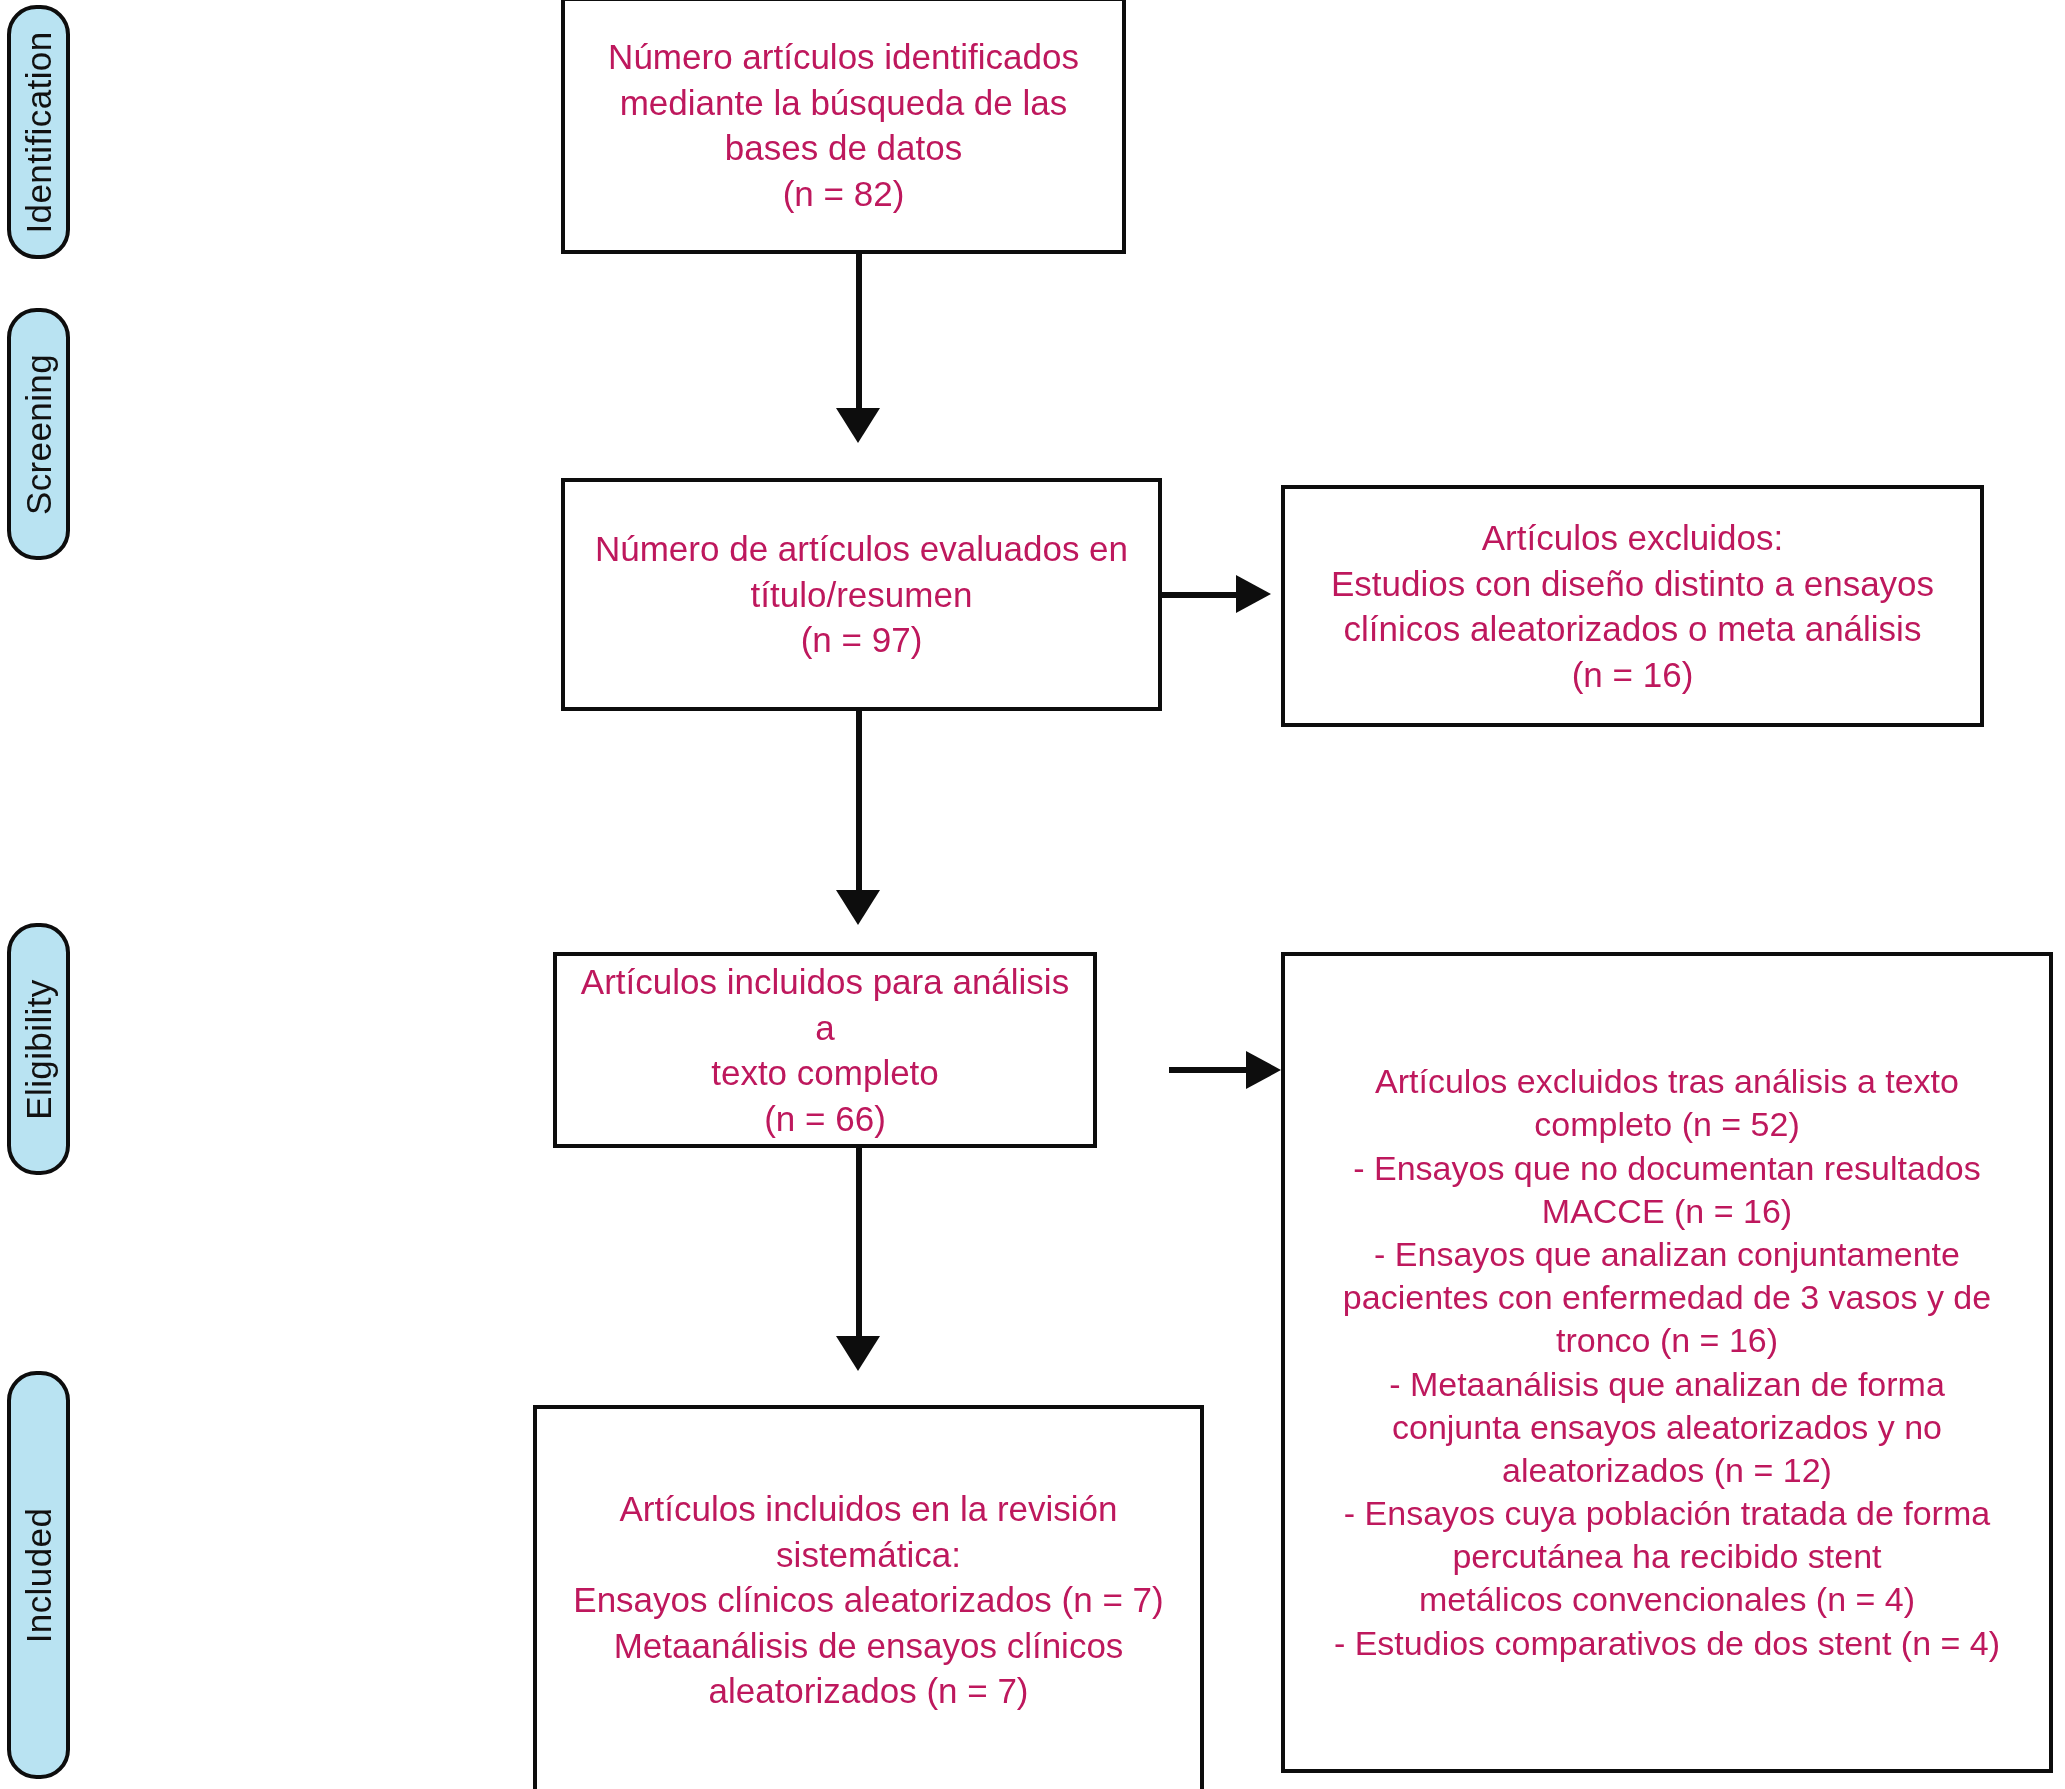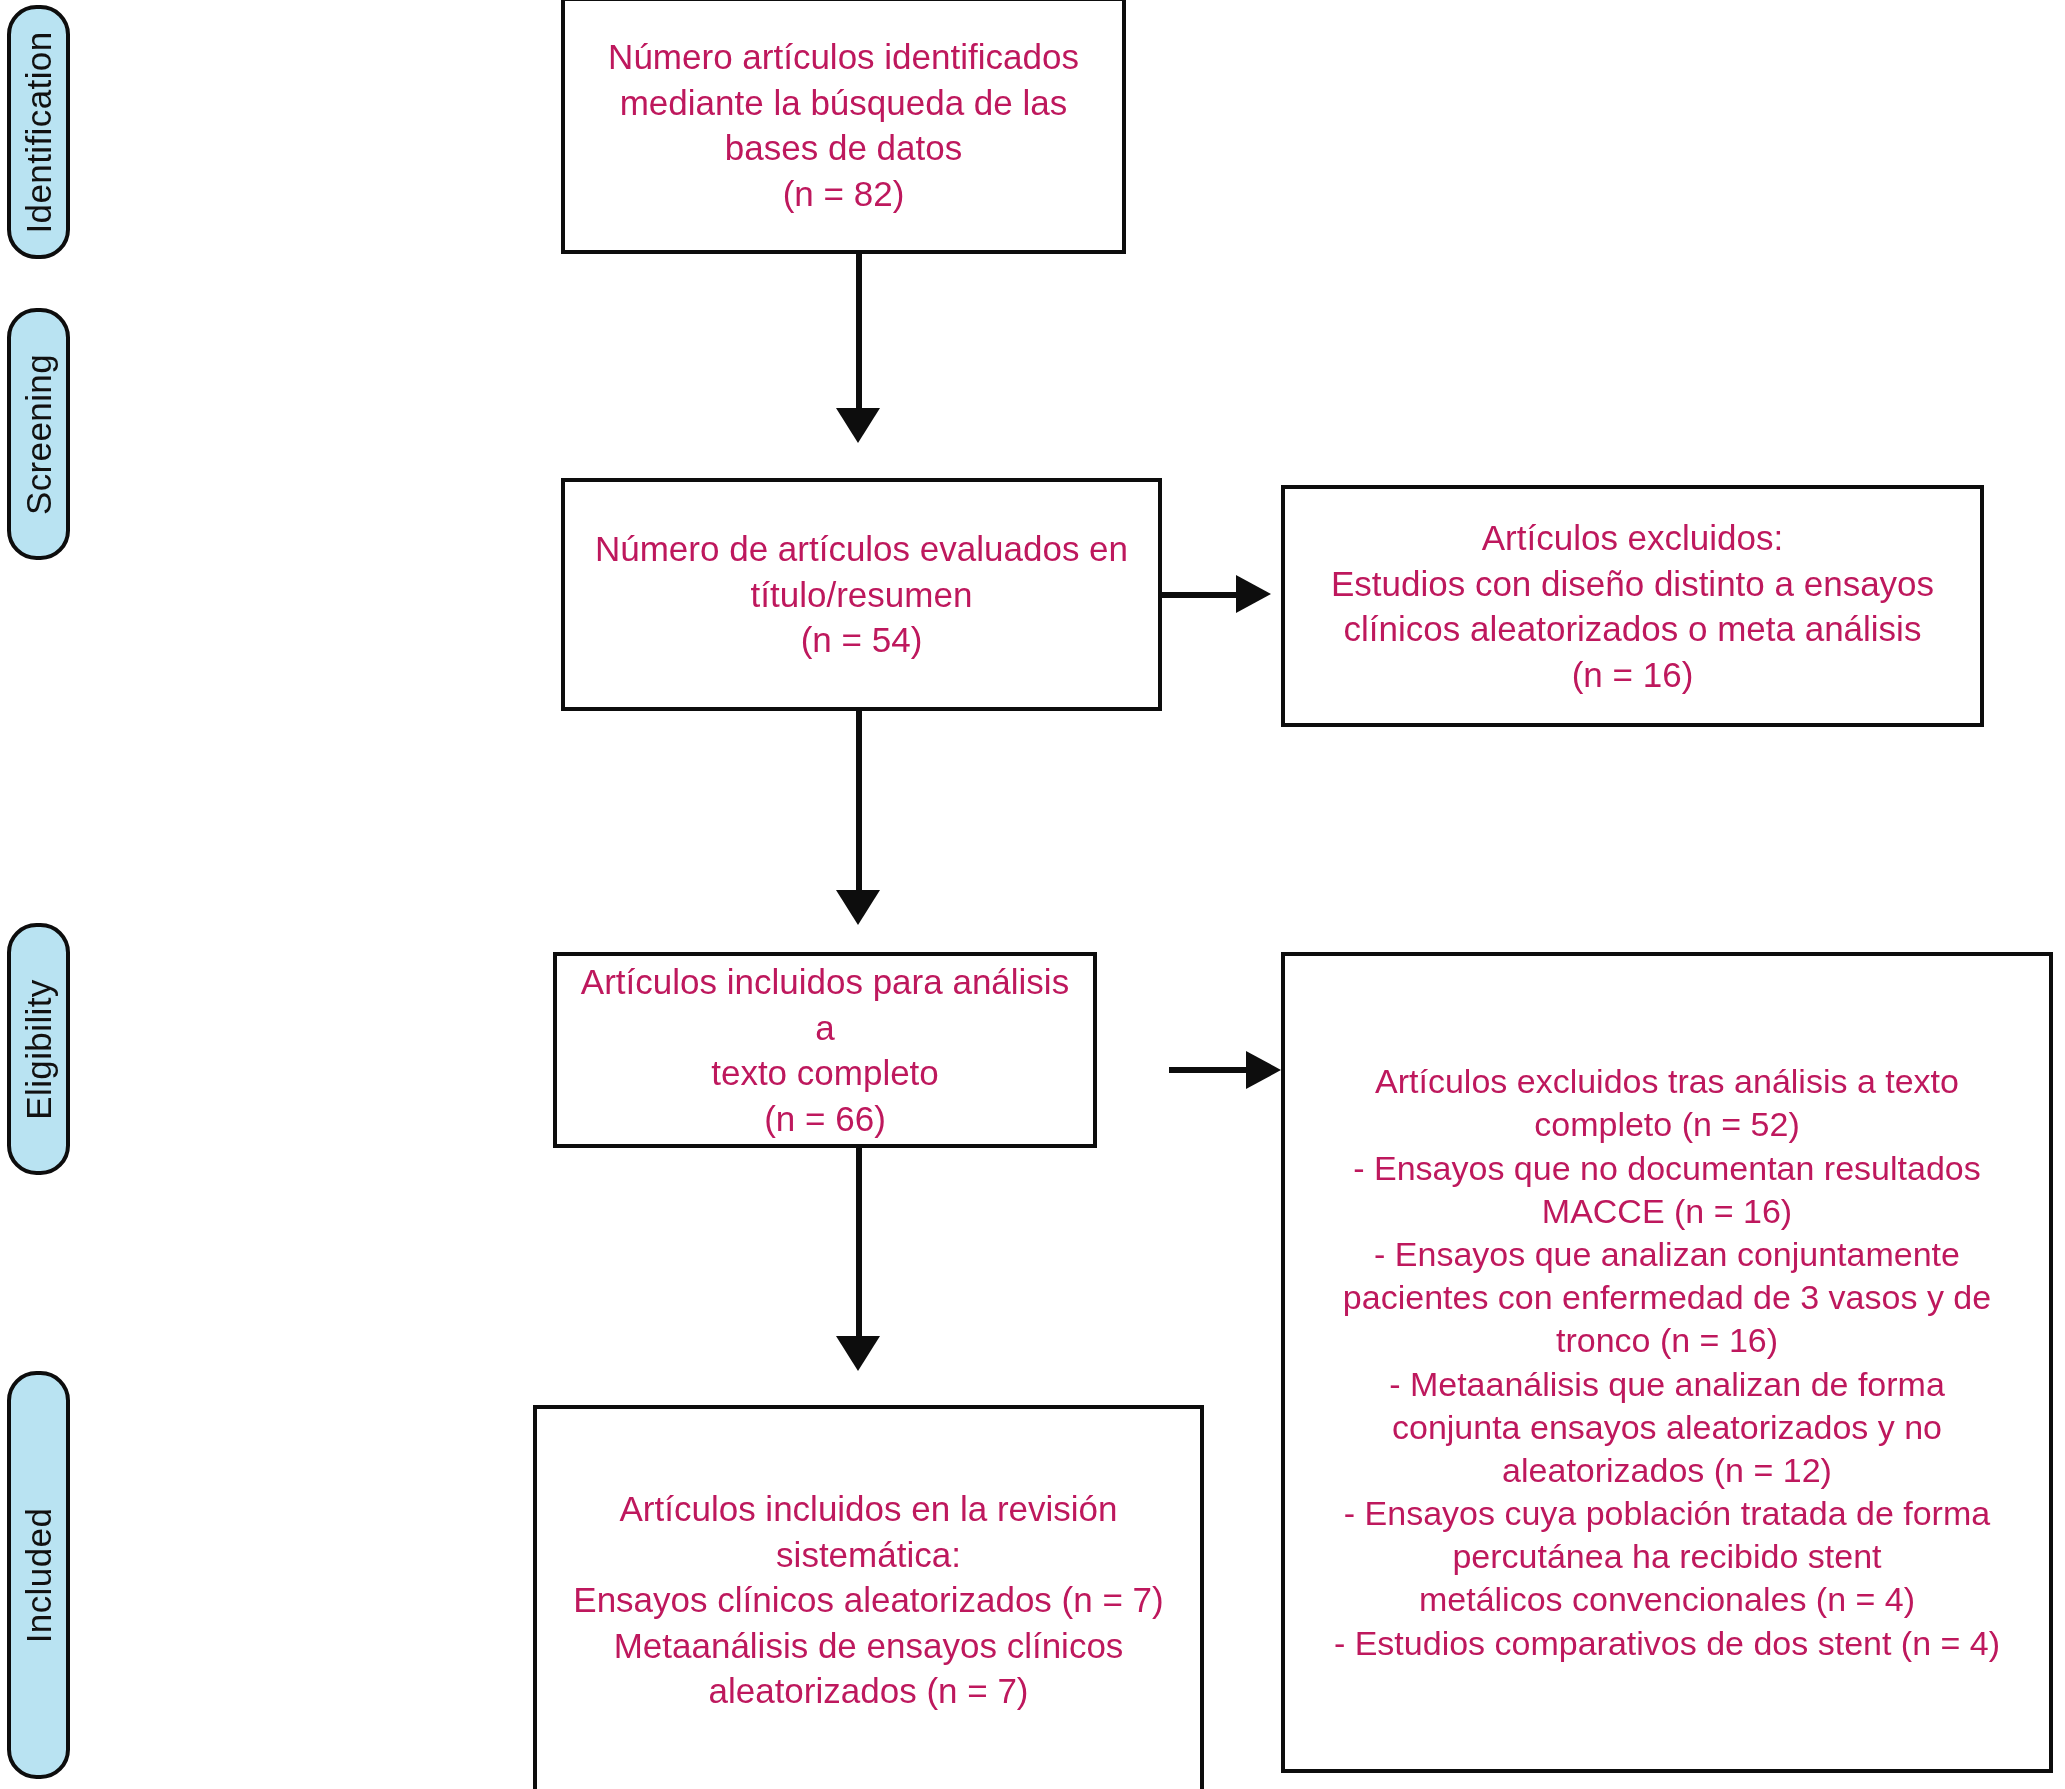--- a/index.html
+++ b/index.html
@@ -115,21 +115,21 @@
 bases de datos
 (n = 82)</div>
   </div>
 
   <div class="v-line" style="left:856px; top:254px; width:6px; height:156px;"></div>
   <div class="arrow-down" style="left:836px; top:408px;"></div>
 
   <div class="flow-box" style="left:561px; top:478px; width:601px; height:233px;">
     <div class="box-text">Número de artículos evaluados en
 título/resumen
-(n = 54)</div>
+(n = 97)</div>
   </div>
 
   <div class="h-line" style="left:1162px; top:592px; width:76px; height:6px;"></div>
   <div class="arrow-right" style="left:1236px; top:575px;"></div>
 
   <div class="flow-box" style="left:1281px; top:485px; width:703px; height:242px;">
     <div class="box-text">Artículos excluidos:
 Estudios con diseño distinto a ensayos
 clínicos aleatorizados o meta análisis
 (n = 16)</div>

